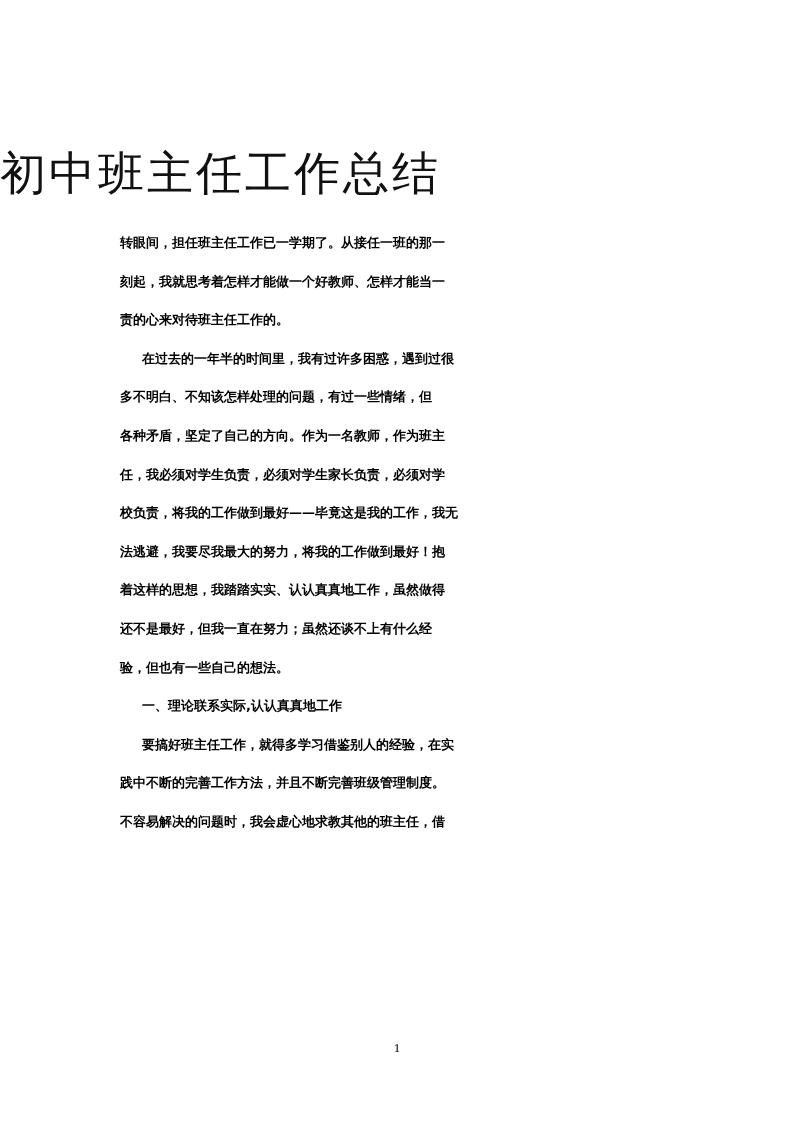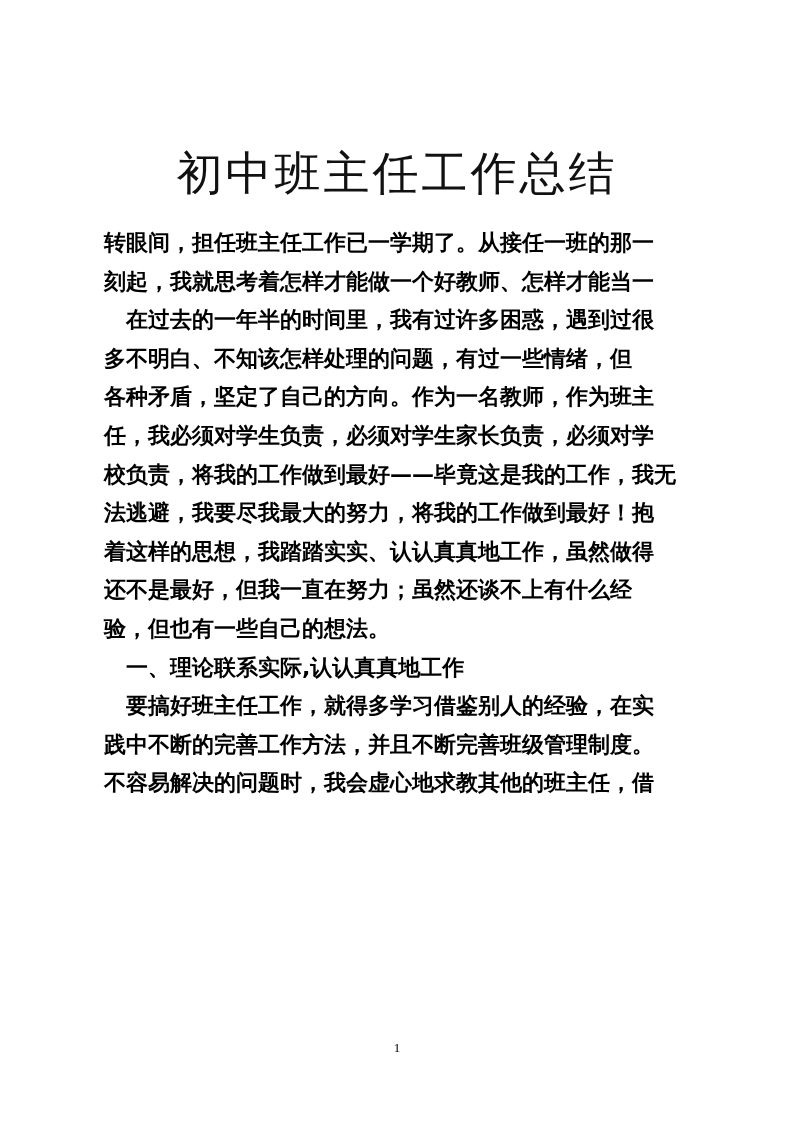--- a/index.html
+++ b/index.html
@@ -1,44 +1,45 @@
 <!DOCTYPE html>
 <html><head>
 <meta charset="utf-8">
 <style>
   html, body { margin: 0; padding: 0; background: #ffffff; }
   body { width: 794px; height: 1123px; position: relative; overflow: hidden; }
   .page { position: absolute; left: 0; top: 0; width: 794px; height: 1123px; background: #fff; }
   .title {
-    position: absolute; top: 138px; left: 0; width: 794px; text-align: center;
+    position: absolute; top: 138px; left: 0; width: 794px; 
     font-family: "DejaVu Serif", "Liberation Serif", serif;
     font-size: 46px; letter-spacing: 3px; color: #111; line-height: 70px; font-weight: normal;
   }
   .body {
-    position: absolute; left: 104px; top: 224px; width: 542px;
+    position: absolute; left: 120px; top: 224px; width: 542px;
     font-family: "DejaVu Sans", "Liberation Sans", sans-serif;
-    font-size: 22px; font-weight: bold; color: #000;
+    font-size: 13px; font-weight: bold; color: #000;
     line-height: 38.6px;
   }
   .line { display: block; white-space: nowrap; height: 38.6px; }
   .indent { padding-left: 22px; }
   .pagenum {
     position: absolute; top: 1040px; left: 0; width: 794px; text-align: center;
     font-family: "Liberation Serif", serif; font-size: 13px; color: #000;
   }
 </style>
 </head>
 <body>
 
 <div class="page">
   <div class="title">初中班主任工作总结</div>
 
   <div class="body">
     <span class="line">转眼间，担任班主任工作已一学期了。从接任一班的那一</span>
     <span class="line">刻起，我就思考着怎样才能做一个好教师、怎样才能当一</span>
+    <span class="line">责的心来对待班主任工作的。</span>
     <span class="line indent">在过去的一年半的时间里，我有过许多困惑，遇到过很</span>
     <span class="line">多不明白、不知该怎样处理的问题，有过一些情绪，但</span>
     <span class="line">各种矛盾，坚定了自己的方向。作为一名教师，作为班主</span>
     <span class="line">任，我必须对学生负责，必须对学生家长负责，必须对学</span>
     <span class="line">校负责，将我的工作做到最好——毕竟这是我的工作，我无</span>
     <span class="line">法逃避，我要尽我最大的努力，将我的工作做到最好！抱</span>
     <span class="line">着这样的思想，我踏踏实实、认认真真地工作，虽然做得</span>
     <span class="line">还不是最好，但我一直在努力；虽然还谈不上有什么经</span>
     <span class="line">验，但也有一些自己的想法。</span>
     <span class="line indent">一、理论联系实际,认认真真地工作</span>

